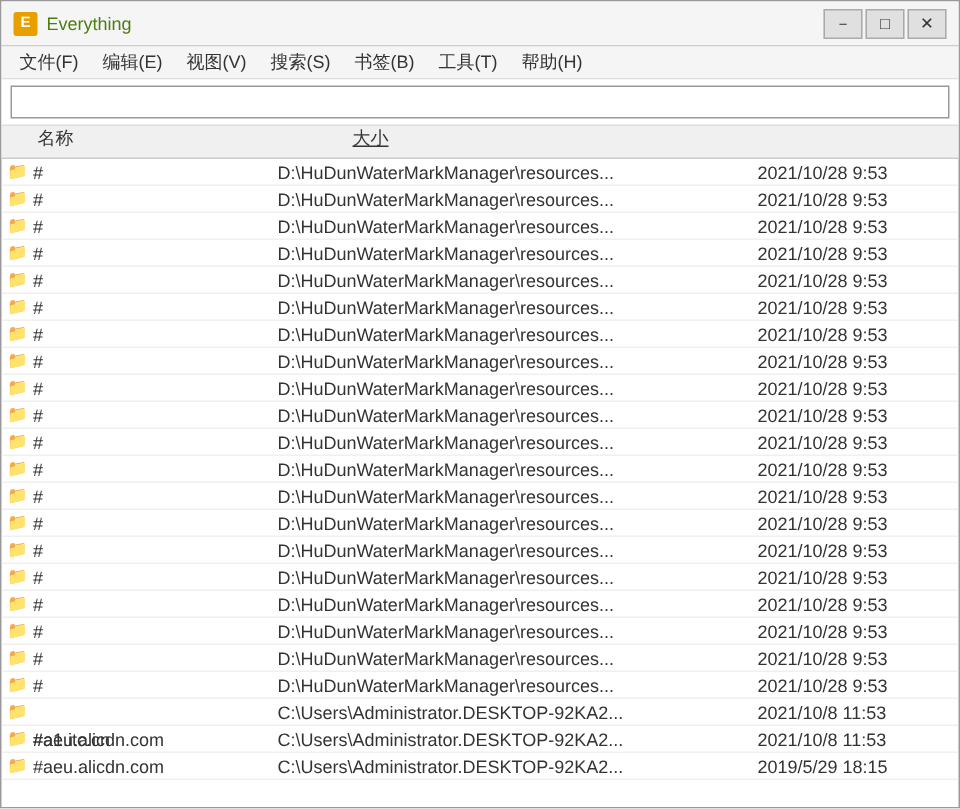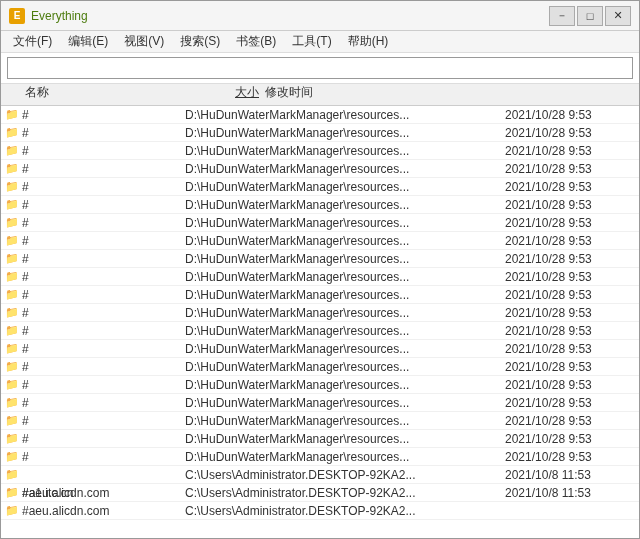--- a/index.html
+++ b/index.html
@@ -206,21 +206,20 @@
     <span class="menu-item">帮助(H)</span>
   </div>
 
   <div class="search-bar">
     <input class="search-input" type="text" style="">
   </div>
 
   <div class="table-header">
     <div class="col-name">名称</div>
     <div class="col-size">大小</div>
-    <div class="col-mtime">修改时间</div>
   </div>
 
   <div class="table-container">
     <div class="table-body" id="table-body">
 
     <div class="table-row">
           <div class="row-name">
             <span class="file-icon folder-icon" style="font-size: 11px;">📁</span>
             <span style="overflow: hidden; text-overflow: ellipsis; white-space: nowrap;">#</span>
           </div>
@@ -417,17 +416,18 @@
           <div class="row-size"></div>
           <div class="row-mtime">2021/10/8 11:53</div>
         </div>
         <div class="table-row">
           <div class="row-name">
             <span class="file-icon folder-icon" style="font-size: 11px;">📁</span>
             <span style="overflow: hidden; text-overflow: ellipsis; white-space: nowrap;">#aeu.alicdn.com</span>
           </div>
           <div class="row-path">C:\Users\Administrator.DESKTOP-92KA2...</div>
           <div class="row-size"></div>
+          <div class="row-mtime">2019/5/29 18:15</div>
         </div>
       </div>
   </div>
 
 </div>
 
 </body></html>

